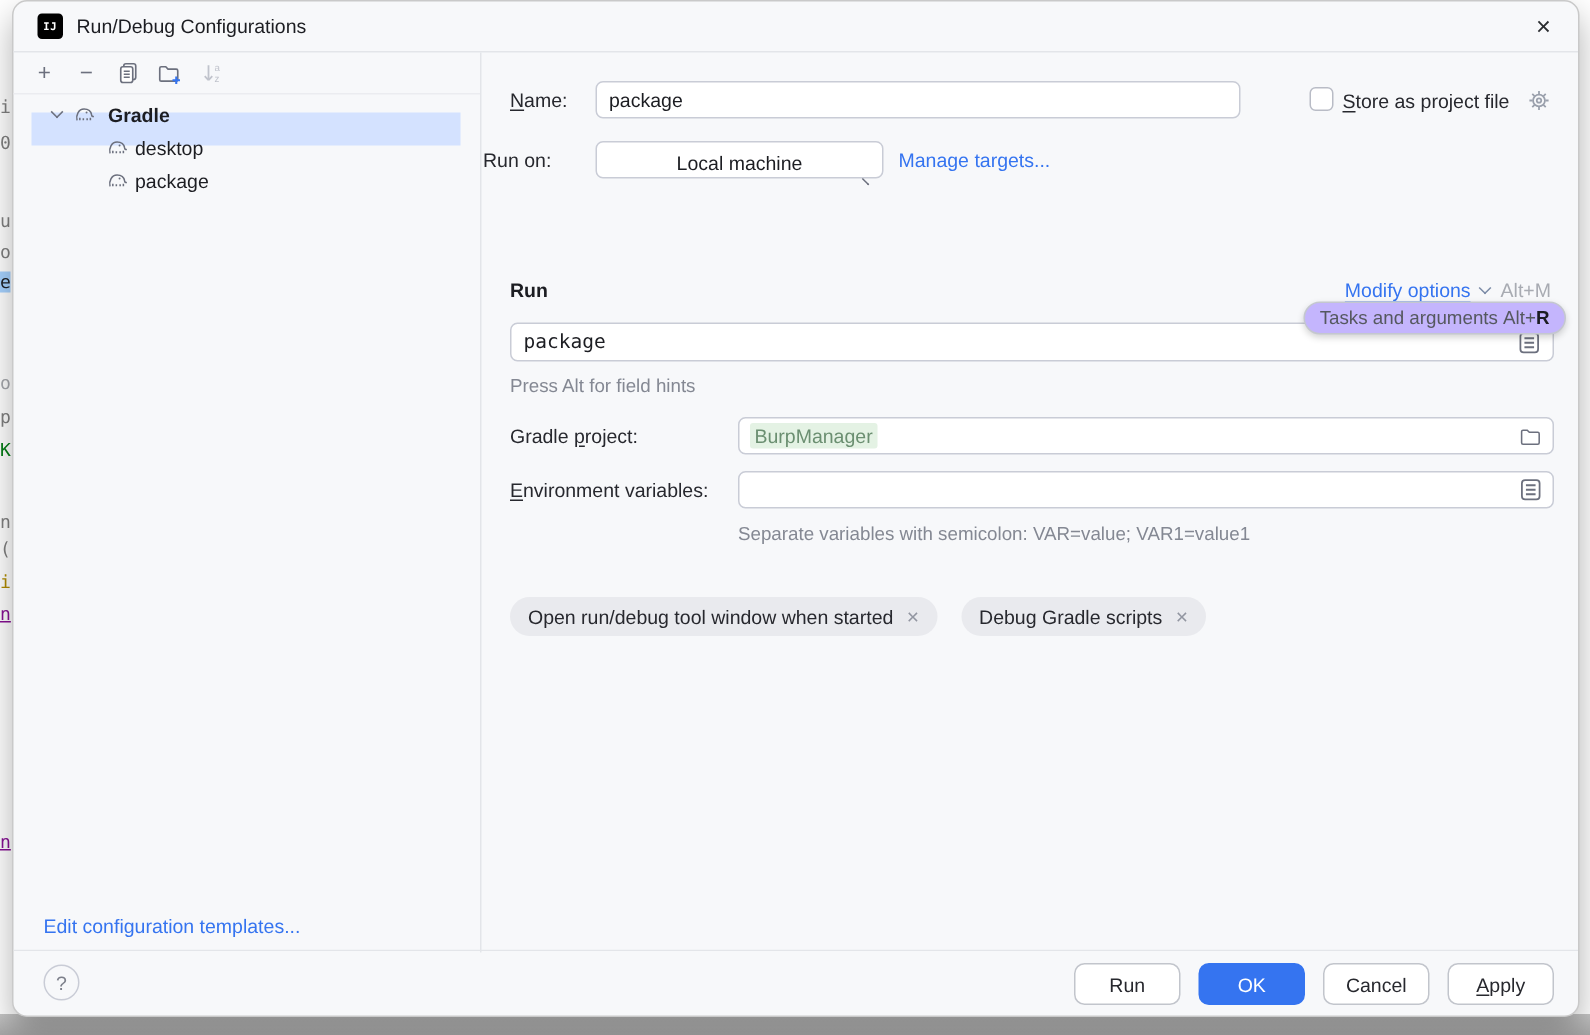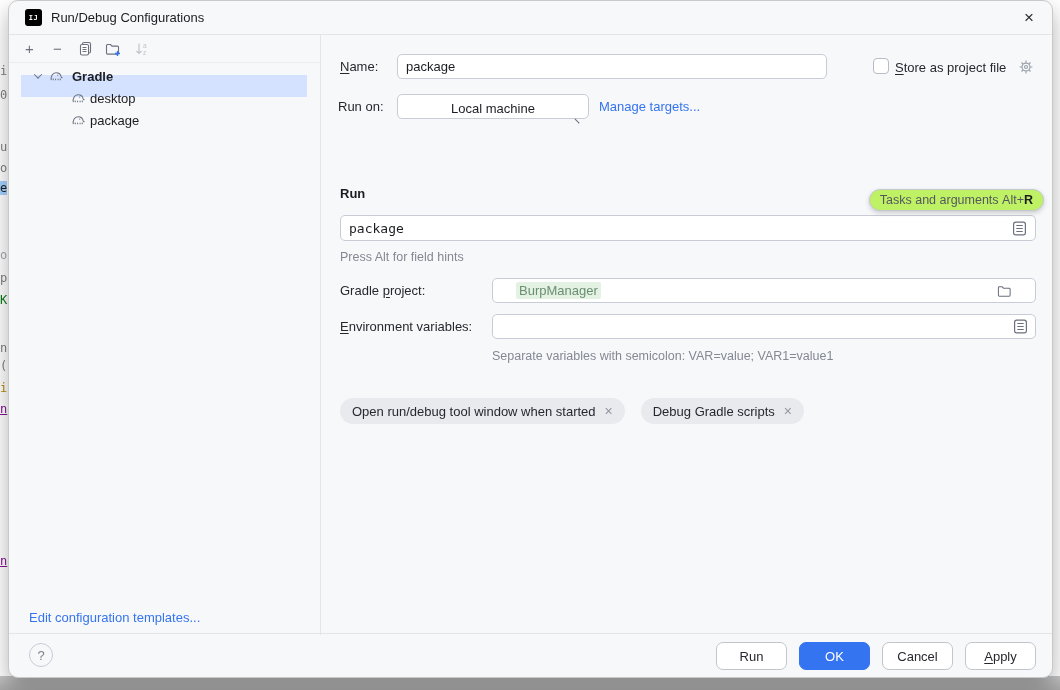--- a/index.html
+++ b/index.html
@@ -56,35 +56,35 @@
   .checkbox { position:absolute; width:16px; height:16px; background:#fff;
               border:1px solid #b9bcc6; border-radius:4px; }
 
   .run-header { position:absolute; left:331px; top:185px; font-size:13px; font-weight:bold; color:#1c1d22; }
   .modify-row { position:absolute; right:18px; top:185px; display:flex; align-items:center; gap:7px; }
   .modify-link { font-size:13px; color:#3574f0; text-decoration:underline; text-underline-offset:3px; cursor:pointer; }
   .modify-chev { width:6px; height:6px; border-right:1.4px solid #7a8aa6; border-bottom:1.4px solid #7a8aa6;
                  transform:rotate(45deg); margin-top:-3px; }
   .shortcut { font-size:13px; color:#a8abb2; }
 
-  .tooltip { position:absolute; right:8px; top:188px; height:22px; z-index:5;
-             background:#bef264; border:1px solid #c4c7cf; border-radius:11px;
+  .tooltip { position:absolute; right:8px; top:200px; height:22px; z-index:5;
+             background:#c4b5fd; border:1px solid #c4c7cf; border-radius:11px;
              box-shadow:0 2px 5px rgba(0,0,0,.18); display:flex; align-items:center;
              padding:0 10px; font-size:12.5px; color:#55585f; white-space:pre; }
   .tooltip b { color:#1c1d22; }
 
   .tasks-field { position:absolute; left:331px; top:214px; width:696px; height:26px;
                  background:#fff; border:1px solid #c9ccd6; border-radius:5px;
                  display:flex; align-items:center; padding:0 8px; }
   .tasks-field .val { font-family:"DejaVu Sans Mono",monospace; font-size:13px; color:#1c1d22; }
   .field-icon { margin-left:auto; display:flex; align-items:center; }
 
   .gp-field { position:absolute; left:483px; top:277px; width:544px; height:25px;
               background:#fff; border:1px solid #c9ccd6; border-radius:5px;
-              display:flex; align-items:center; padding:0 23px; }
+              display:flex; align-items:center; padding:0 7px; }
   .gp-val { font-size:13px; color:#6b8f71; background:#e4f2e4; padding:1px 3px; border-radius:2px; }
   .env-field { position:absolute; left:483px; top:313px; width:544px; height:25px;
                background:#fff; border:1px solid #c9ccd6; border-radius:5px;
                display:flex; align-items:center; padding:0 7px; }
 
   .chips { position:absolute; left:331px; top:381px; display:flex; gap:16px;margin-top:16px; }
   .chip { height:26px; background:#e9eaee; border-radius:13px; display:flex; align-items:center;
           padding:0 12px; font-size:13px; color:#27282e; gap:9px; }
   .chip .x { color:#9296a1; font-size:14px; cursor:pointer; }
 
@@ -190,21 +190,21 @@
   <div class="checkbox" style="left:864px; top:57px;"></div>
   <div class="lbl" style="left:886px; top:59px;"><span></span><span class="mn">S</span><span>tore as project file</span></div>
   <div style="position:absolute; left:1009px; top:58px;">
     <svg width="16" height="16" viewBox="0 0 15 15" fill="none" stroke="#9aa0ac" stroke-width="1.1">
       <circle cx="7.5" cy="7.5" r="3.7"></circle>
       <circle cx="7.5" cy="7.5" r="1.4"></circle>
       <path d="M11.5 7.5h2M7.5 11.5v2M3.5 7.5h-2M7.5 3.5v-2M10.3 10.3l1.4 1.4M4.7 10.3l-1.4 1.4M4.7 4.7L3.3 3.3M10.3 4.7l1.4-1.4"></path>
     </svg>
   </div>
 
-  <div class="lbl" style="left:313px; top:98px;margin-left:16px;">Run on:</div>
+  <div class="lbl" style="left:313px; top:98px;">Run on:</div>
   <div class="select" style="left:388px; top:93px; width:192px; height:25px;flex-direction:column;">
     <svg width="14" height="14" viewBox="0 0 16 16" fill="none" stroke="#6c707e" stroke-width="1.2">
       <path d="M2.5 8 8 3l5.5 5M4.5 7v5.5h7V7"></path>
     </svg>
     <span>Local machine</span>
     <span class="chev"></span>
   </div>
   <div class="link" style="position:absolute; left:590px; top:98px;">Manage targets...</div>
 
   <div class="run-header">Run</div>

